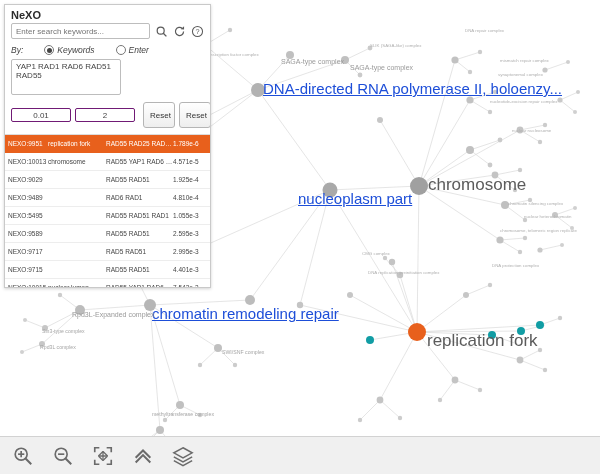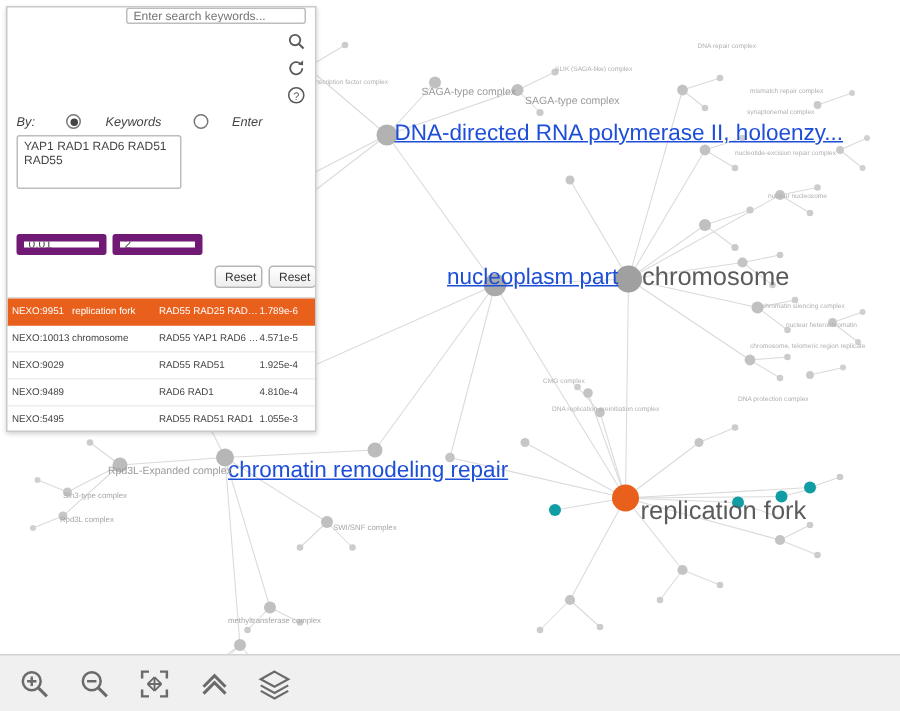--- a/index.html
+++ b/index.html
@@ -73,24 +73,23 @@
     overflow: hidden;
   }
   #panel-title {
     padding: 4px 6px 2px 6px;
     font-size: 11px;
     font-weight: bold;
     color: #2b2b2b;
   }
   .search-row {
     display: flex;
-    align-items: flex-end;
+    align-items: center;
     padding: 0 6px;
     gap: 4px;
-    flex-direction: column;
   }
   .search-input {
     flex: 1;
     height: 16px;
     border: 1px solid #bdbdbd;
     border-radius: 2px;
     font-size: 8px;
     padding: 0 4px;
     color: #555;
     background: #fff;
@@ -131,21 +130,21 @@
     left: 1.5px;
     top: 1.5px;
     width: 5px;
     height: 5px;
     border-radius: 50%;
     background: #444;
   }
   .radio-label {
     display: inline-flex;
     align-items: flex-start;
-    gap: 16px;
+    gap: 3px;
     cursor: pointer;
     padding-left: 15px;
   }
   .section-head {
     padding: 2px 6px 2px 6px;
     font-size: 9px;
     color: #333;
   }
   .term-box {
     margin: 0 6px;
@@ -163,40 +162,40 @@
   }
   .params-row {
     display: flex;
     align-items: center;
     gap: 4px;
     padding: 5px 6px 4px 6px;
   }
   .param-input {
     width: 60px;
     height: 14px;
-    border: 5px solid #701a75;
+    border: 1px solid #701a75;
     border-radius: 2px;
     font-size: 8px;
     padding: 0 3px;
     box-sizing: border-box;
     color: #444;
     font-family: "Liberation Sans", sans-serif;
+    text-align: center;
   }
   .panel-btn {
-    height: 15px;
+    height: 26px;
     min-width: 32px;
     border: 1px solid #b5b5b5;
     border-radius: 3px;
     background: linear-gradient(#ffffff, #eeeeee);
     font-size: 8px;
     color: #333;
     cursor: pointer;
     padding: 0 6px;
     font-family: "Liberation Sans", sans-serif;
-    margin-top: 44px;
   }
   .spacer {
     flex: 1;
   }
 
   
   .results {
     margin-top: 2px;
     border-top: 1px solid #dcdcdc;
   }
@@ -418,21 +417,21 @@
       <circle cx="370" cy="340" r="4" fill="#119da4"></circle>
       <circle cx="492" cy="335" r="4" fill="#119da4"></circle>
       <circle cx="521" cy="331" r="4" fill="#119da4"></circle>
       <circle cx="540" cy="325" r="4" fill="#119da4"></circle>
     </g>
   </svg>
 
   <div id="net-labels">
       <div class="net-label huge" style="left: 428px; top: 175px;">chromosome</div>
       <div class="net-label huge" style="left: 427px; top: 331px;">replication fork</div>
-      <div class="net-label big" style="left: 298px; top: 176px;">nucleoplasm part</div>
+      <div class="net-label big" style="left: 298px; top: 190px;">nucleoplasm part</div>
       <div class="net-label big" style="left: 152px; top: 305px;">chromatin remodeling repair</div>
       <div class="net-label big" style="left: 263px; top: 80px;">DNA-directed RNA polymerase II, holoenzy...</div>
       <div class="net-label small" style="left: 120px; top: 245px;">nuclear chromatin</div>
       <div class="net-label small" style="left: 72px; top: 311px;">Rpd3L-Expanded complex</div>
       <div class="net-label small" style="left: 281px; top: 58px;">SAGA-type complex</div>
       <div class="net-label small" style="left: 350px; top: 64px;">SAGA-type complex</div>
       <div class="net-label tiny" style="left: 88px; top: 205px;">H4/H2A histone acetyltransferase complex</div>
       <div class="net-label tiny" style="left: 42px; top: 328px;">Sin3-type complex</div>
       <div class="net-label tiny" style="left: 40px; top: 344px;">Rpd3L complex</div>
       <div class="net-label tiny" style="left: 222px; top: 349px;">SWI/SNF complex</div>
@@ -447,20 +446,21 @@
       <div class="net-label xtiny" style="left: 512px; top: 128px;">nuclear nucleosome</div>
       <div class="net-label xtiny" style="left: 508px; top: 201px;">chromatin silencing complex</div>
       <div class="net-label xtiny" style="left: 524px; top: 214px;">nuclear heterochromatin</div>
       <div class="net-label xtiny" style="left: 500px; top: 228px;">chromosome, telomeric region replicate</div>
       <div class="net-label xtiny" style="left: 362px; top: 251px;">CMG complex</div>
       <div class="net-label xtiny" style="left: 368px; top: 270px;">DNA replication preinitiation complex</div>
       <div class="net-label xtiny" style="left: 492px; top: 263px;">DNA protection complex</div>
     </div>
 
   <div id="panel">
+    <div id="panel-title">NeXO</div>
 
     <div class="search-row">
       <input class="search-input" type="text" value="" placeholder="Enter search keywords..." style="">
       <span class="icon-btn">
         <svg width="13" height="13" viewBox="0 0 16 16">
             <circle cx="7" cy="7" r="4.3" fill="none" stroke="#5a5a5a" stroke-width="1.5"></circle>
             <line x1="10.2" y1="10.2" x2="14" y2="14" stroke="#5a5a5a" stroke-width="1.7"></line>
           </svg>
       </span>
       <span class="icon-btn">

